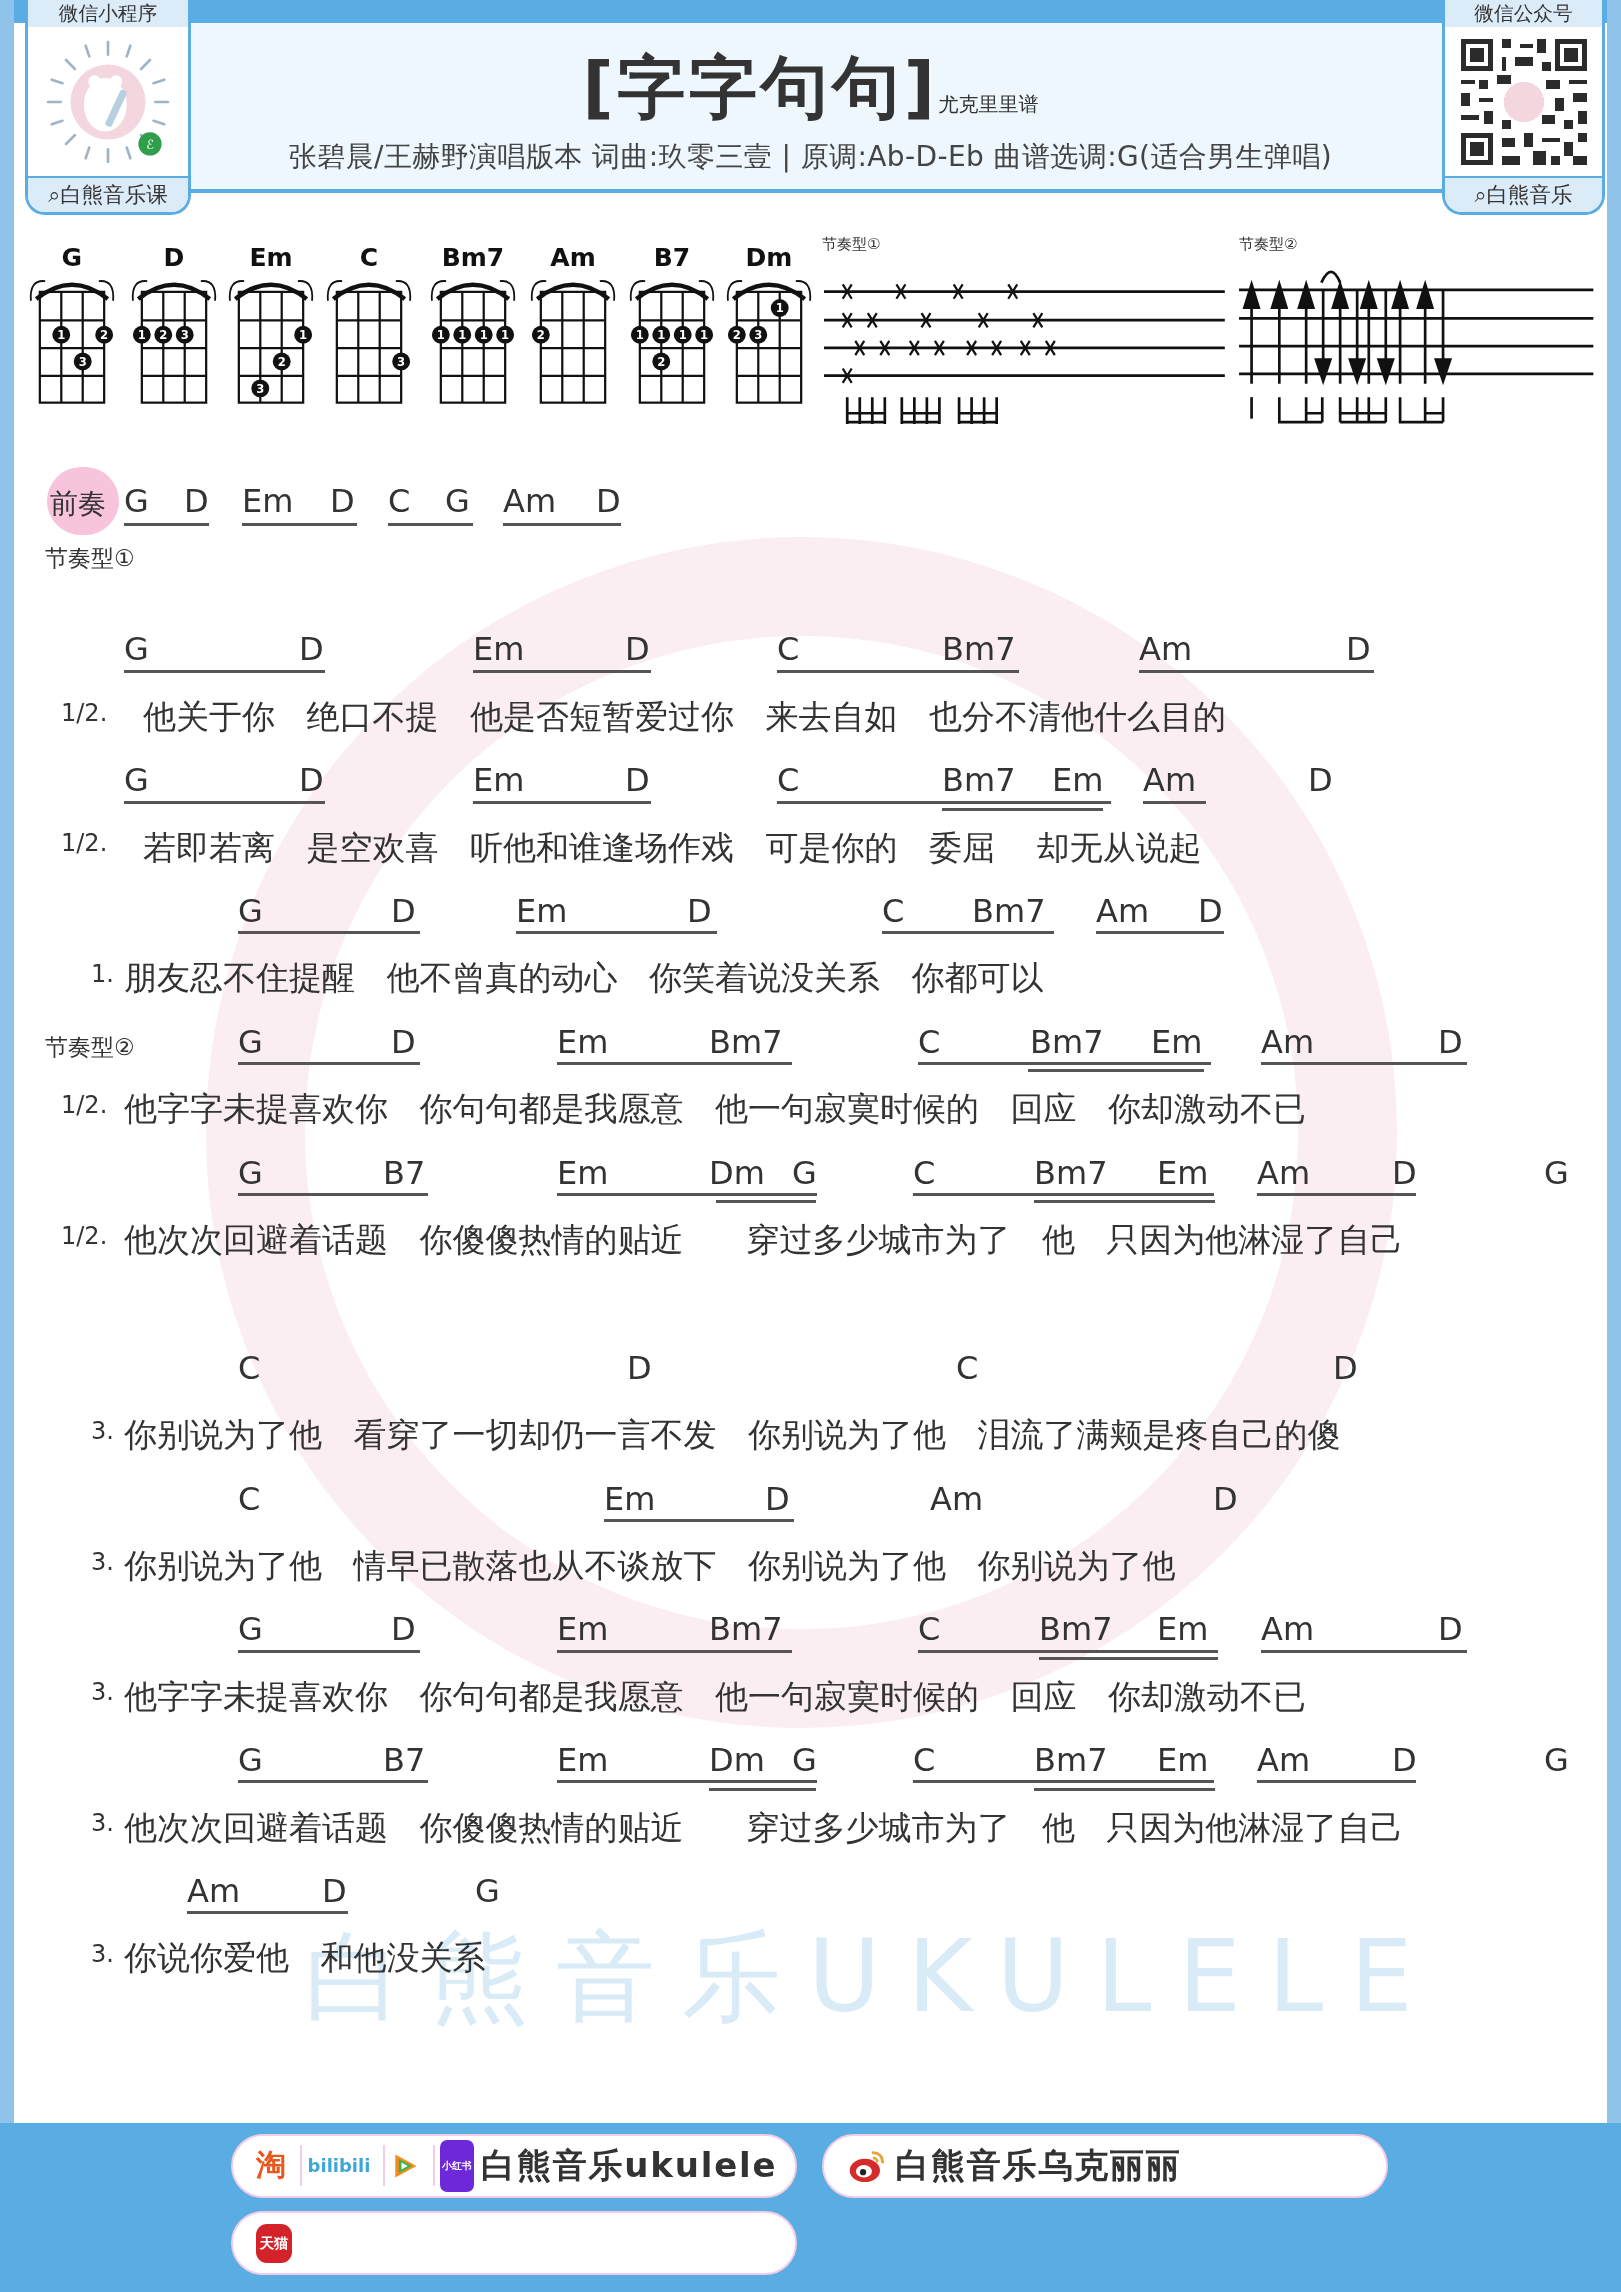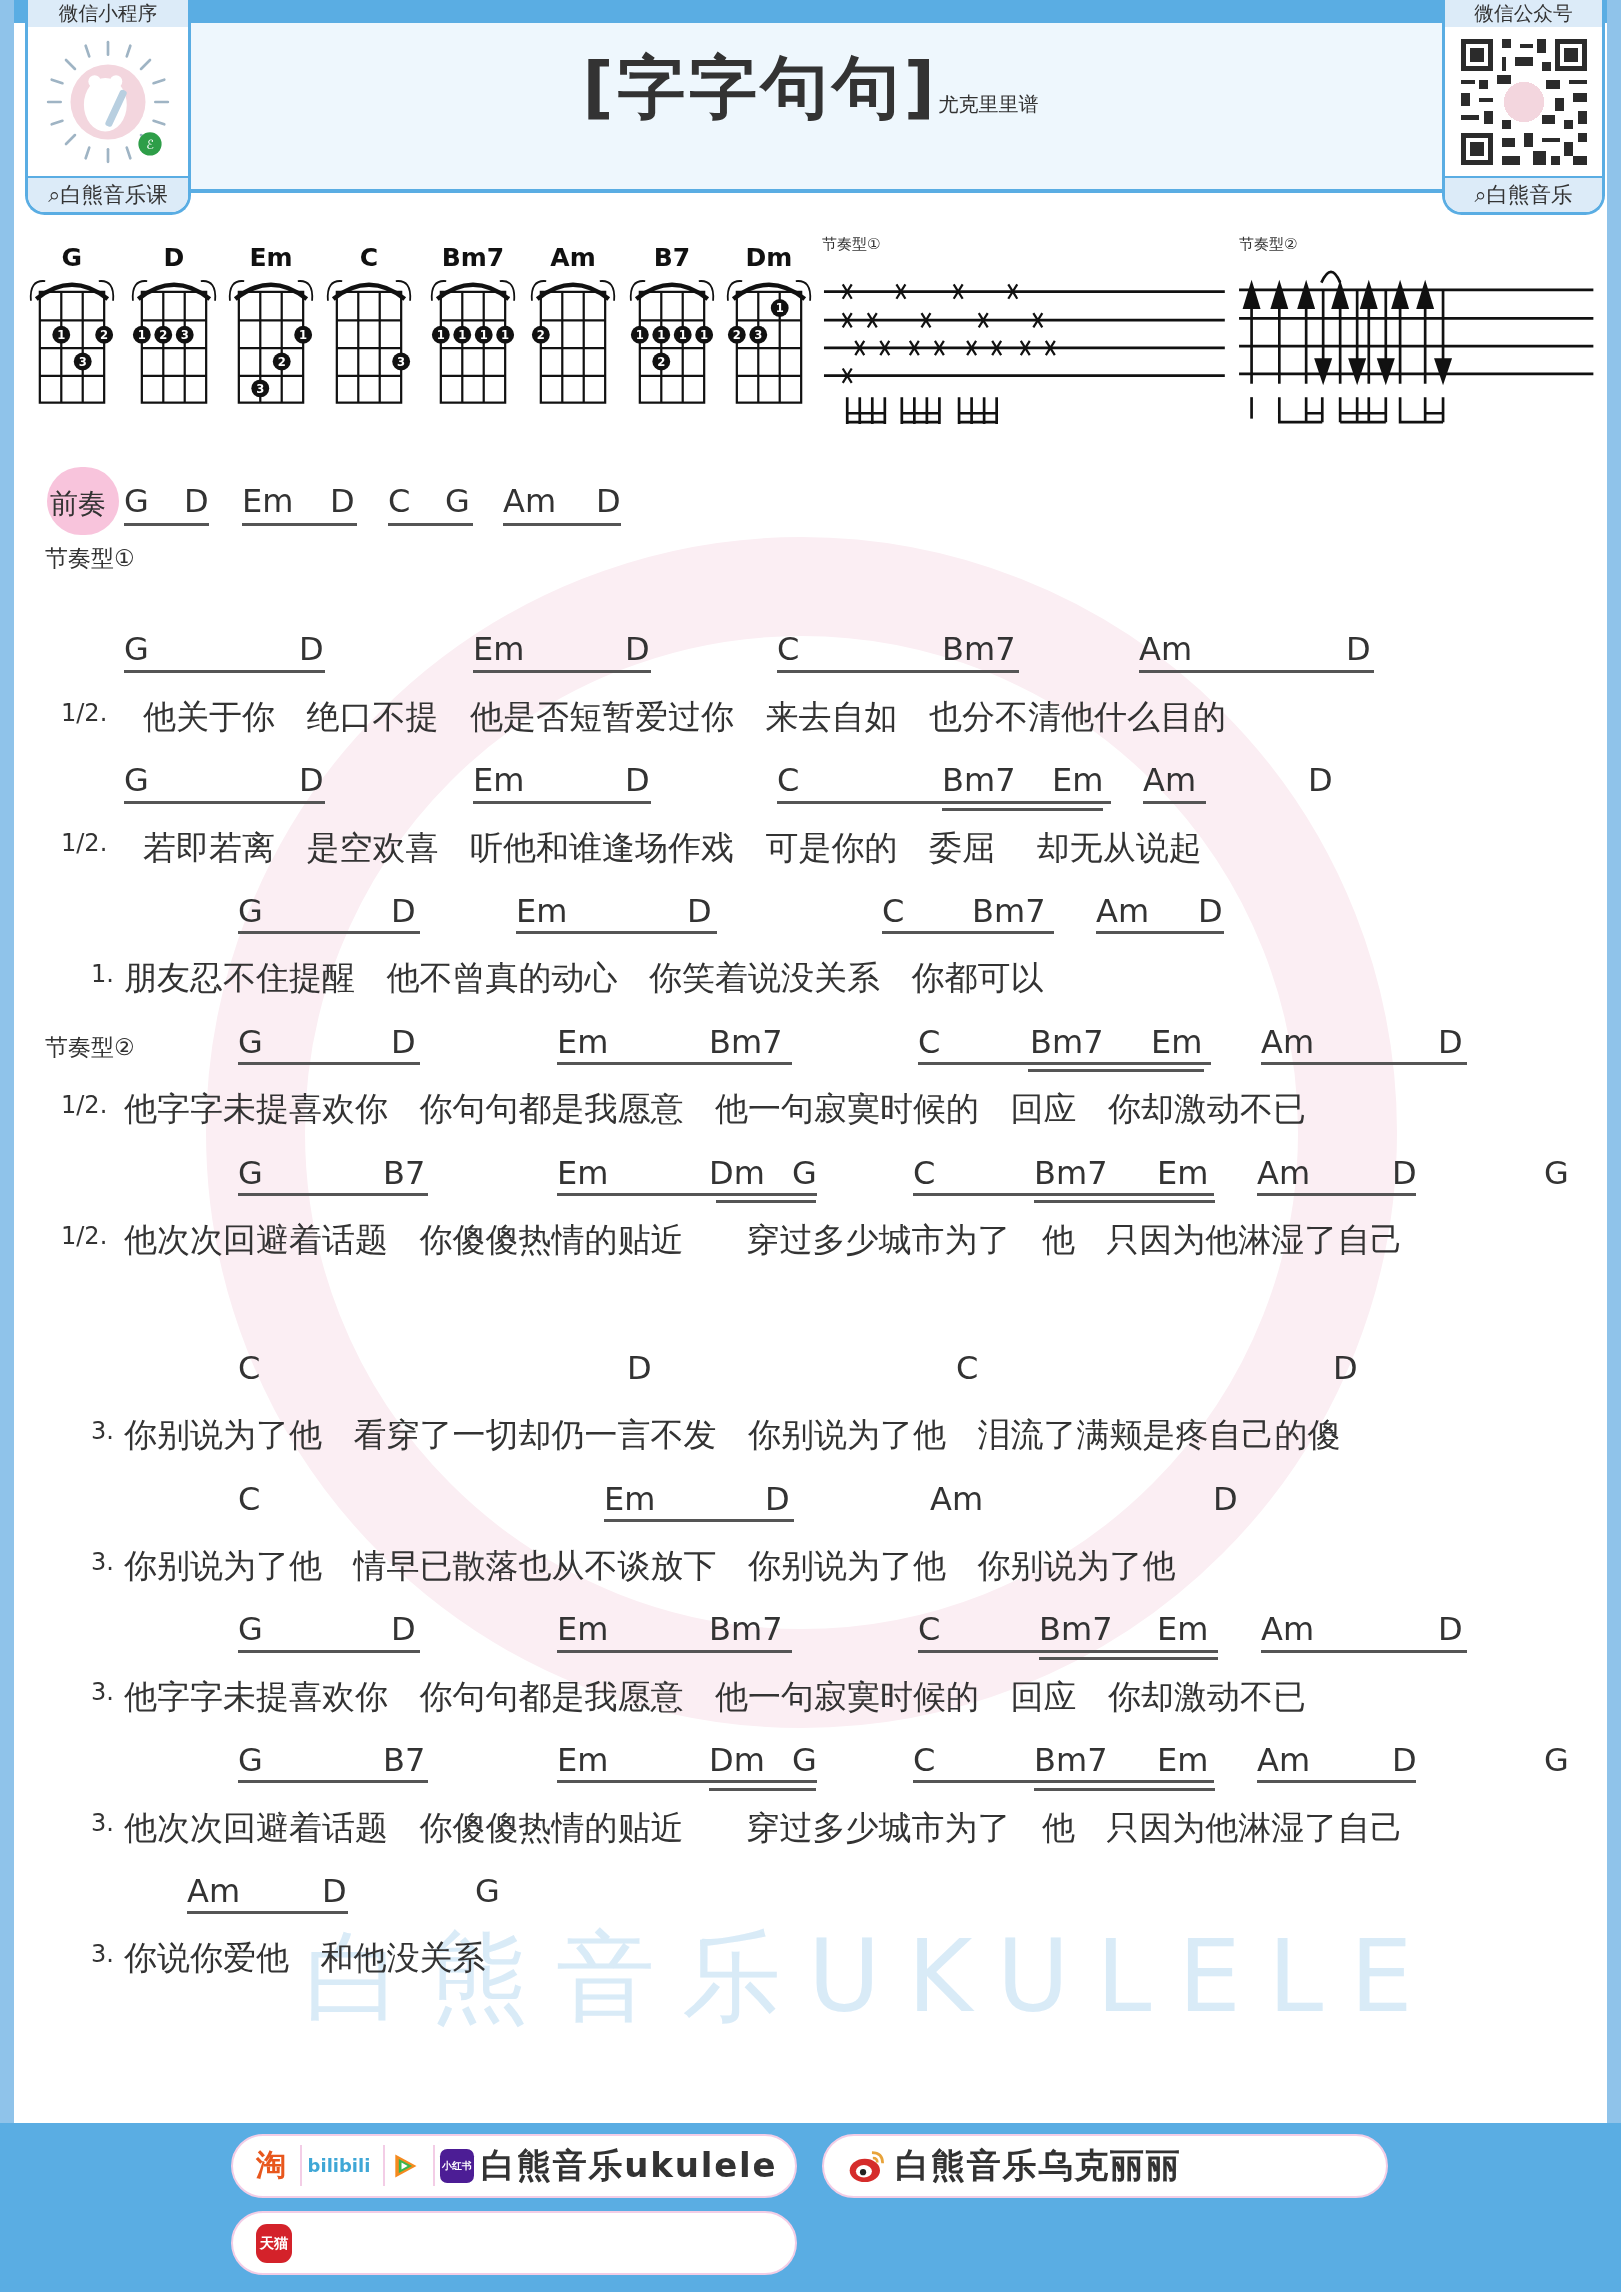--- a/index.html
+++ b/index.html
@@ -56,20 +56,21 @@
 <div class="watermark">白熊音乐UKULELE</div>
 
 <div class="topbar"></div>
 <div class="side-left"></div>
 <div class="side-right"></div>
 
 <div class="header-panel">
   <div class="title-wrap">
     <span class="title">[字字句句]</span><span class="title-suffix">尤克里里谱</span>
   </div>
+  <div class="subtitle">张碧晨/王赫野演唱版本 词曲:玖零三壹 | 原调:Ab-D-Eb 曲谱选调:G(适合男生弹唱)</div>
 </div>
 
 <div class="qr-card left">
   <div class="qr-top">微信小程序</div>
   <div class="qr-img">
     <svg width="134" height="134" viewBox="0 0 150 150">
       <g stroke="#9fb4c4" stroke-width="3" stroke-linecap="round">
         <line x1="75" y1="8" x2="75" y2="22"></line>
           <line x1="75" y1="128" x2="75" y2="142"></line>
         <line x1="8" y1="75" x2="22" y2="75"></line>
@@ -630,21 +631,21 @@
     <span class="ico" style="color:#3fa7d6;font-size:18px;font-weight:bold;letter-spacing:0">bilibili</span>
     <span class="sep"></span>
     <span class="ico">
       <svg width="30" height="30" viewBox="0 0 34 34">
           <path d="M6 4 L30 17 L6 30 Z" fill="#f58a1f"></path>
           <path d="M10 9 L25 17 L10 25 Z" fill="#3bb54a"></path>
           <path d="M13 13 L20 17 L13 21 Z" fill="#fff"></path>
         </svg>
     </span>
     <span class="sep"></span>
-    <span class="ico" style="background:#4c1d95;color:#fff;font-size:9.9px;width:34px;height:34px;border-radius:7.2px;letter-spacing:0">小红书</span>
+    <span class="ico" style="background:#6d28d9;color:#fff;font-size:9.9px;width:34px;height:52px;border-radius:7.2px;letter-spacing:0">小红书</span>
     <span>白熊音乐ukulele</span>
   </div>
   <div class="pill" style="left:822px;top:10.7px;width:566px">
     <span class="ico">
       <svg width="41" height="38" viewBox="0 0 46 42">
           <ellipse cx="20" cy="26" rx="17" ry="13" fill="#d52c2b"></ellipse>
           <ellipse cx="19" cy="27" rx="9" ry="7" fill="#fff"></ellipse>
           <circle cx="18" cy="28" r="3.5" fill="#222"></circle>
           <path d="M28 6 Q40 6 40 18" fill="none" stroke="#e8a33a" stroke-width="3"></path>
           <path d="M29 12 Q34 12 34 17" fill="none" stroke="#e8a33a" stroke-width="3"></path>

